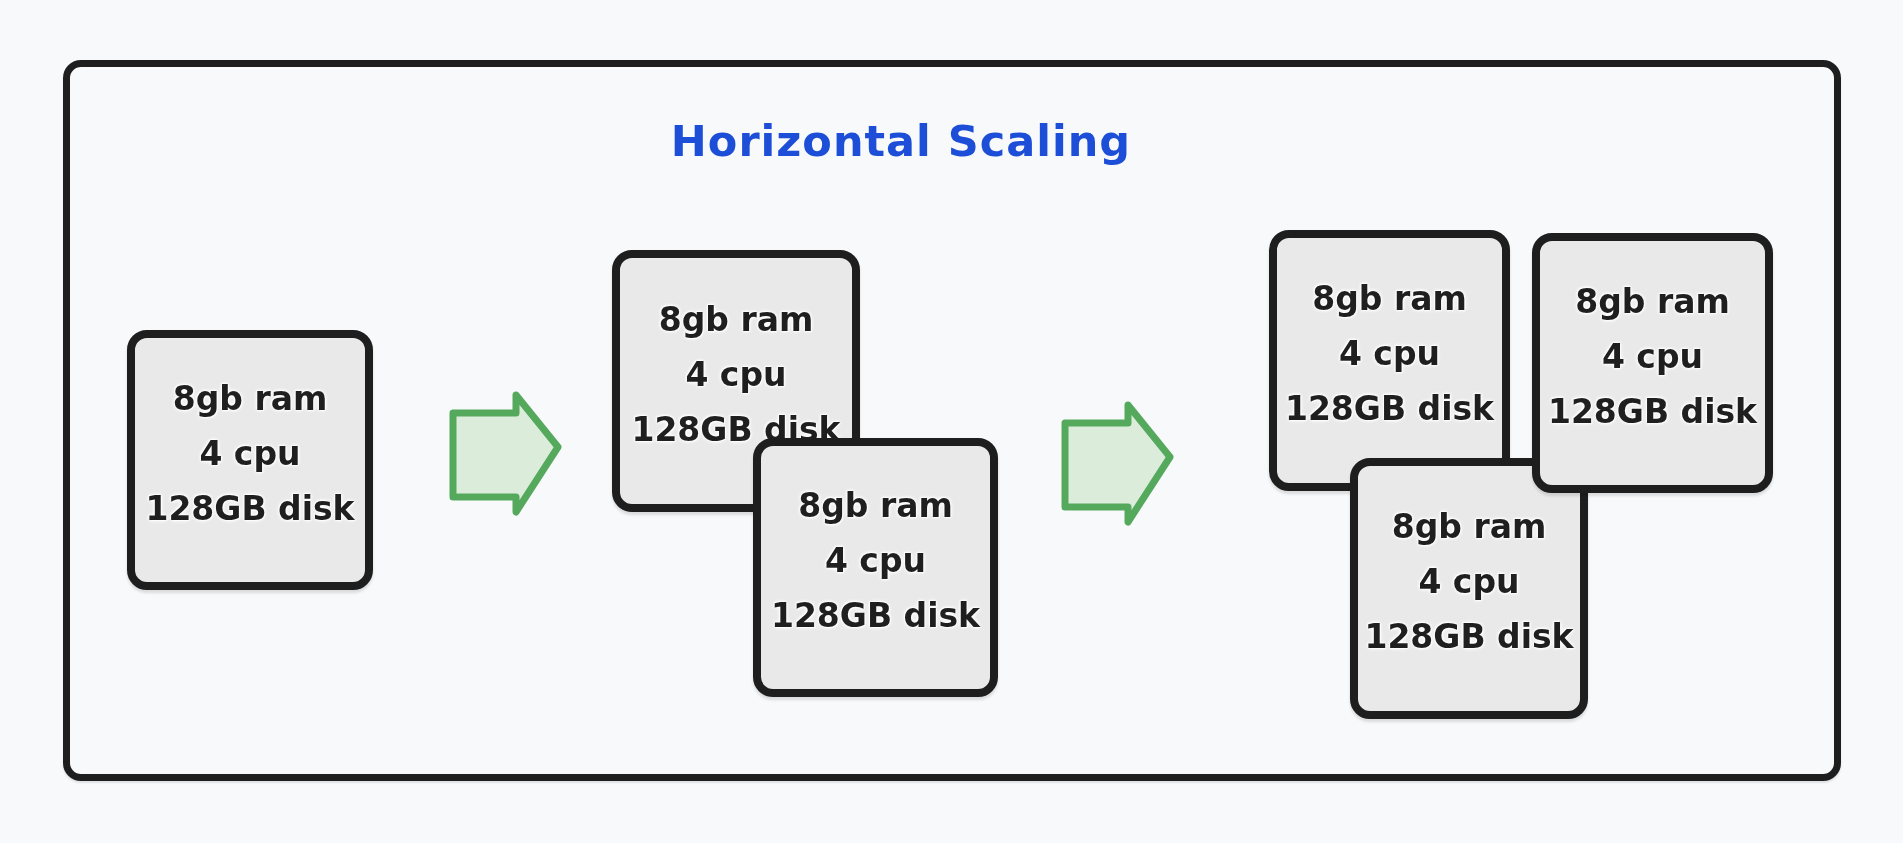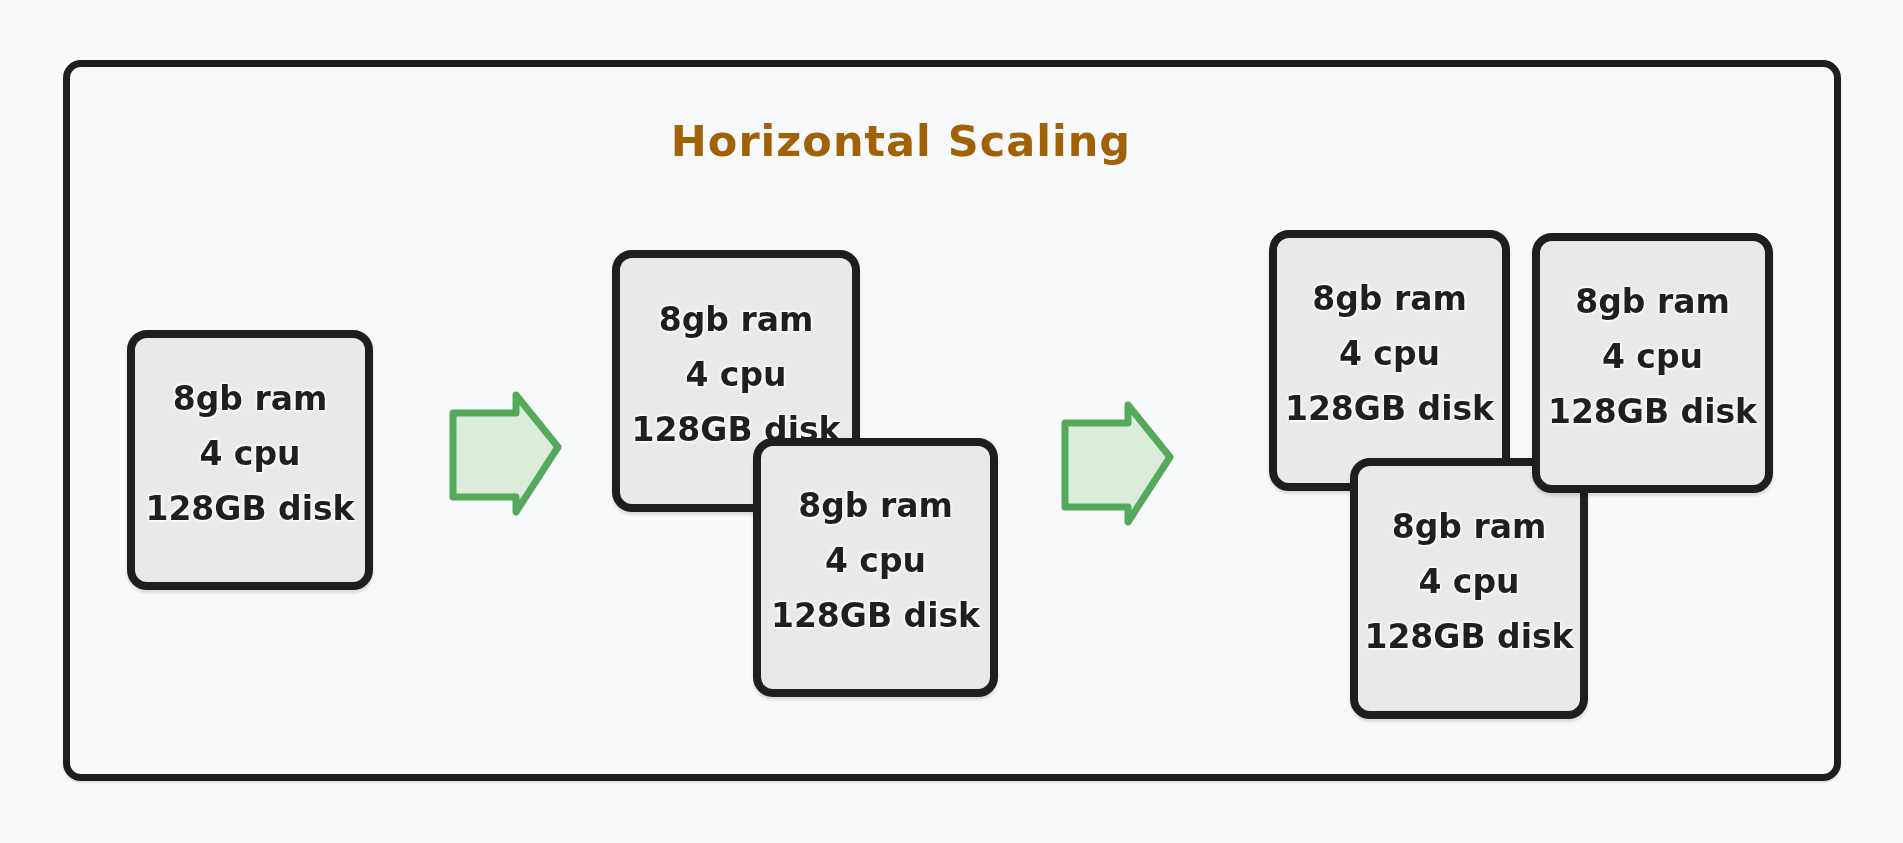--- a/index.html
+++ b/index.html
@@ -30,21 +30,21 @@
   .diagram-title {
     position: absolute;
     left: 901px;
     top: 112px;
     transform: translateX(-50%);
     height: 58px;
     line-height: 58px;
     font-size: 43px;
     font-weight: 700;
     letter-spacing: 1px;
-    color: #a16207;
+    color: #1d4ed8;
     white-space: nowrap;
     z-index: 5;
   }
 
   .server-box {
     position: absolute;
     background: #e9e9e9;
     border: 8px solid #1e1e1e;
     border-radius: 20px;
     box-shadow: 0 3px 3px rgba(0,0,0,0.12);

